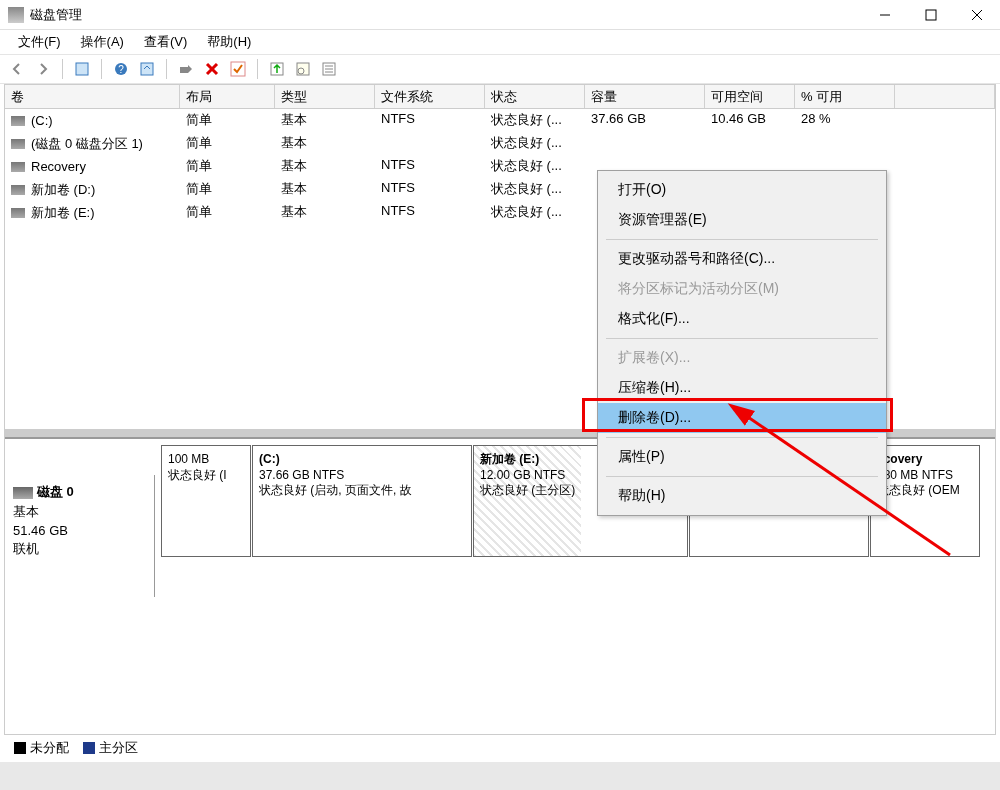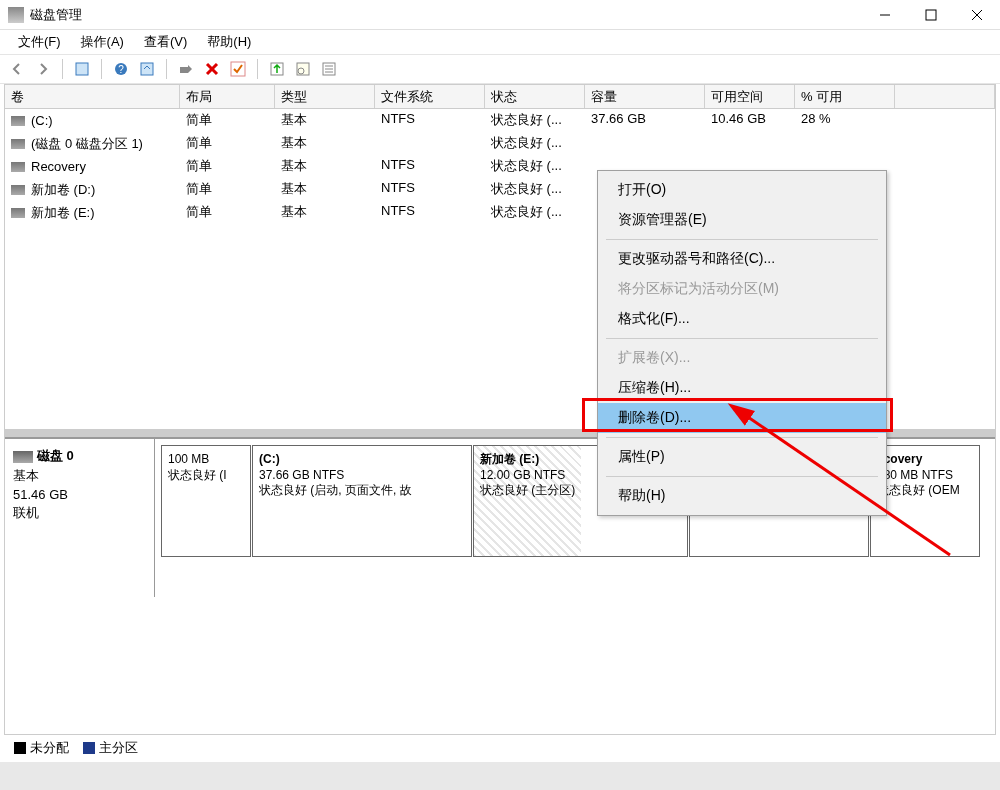--- a/index.html
+++ b/index.html
@@ -41,21 +41,21 @@
 .td.c3 { width: 110px; }
 .td.c4 { width: 100px; }
 .td.c5 { width: 120px; }
 .td.c6 { width: 90px; }
 .td.c7 { width: 100px; }
 .vol-icon { width:14px; height:10px; background:linear-gradient(#777,#aaa); display:inline-block; }
 
 .split { height: 8px; background:#ccc; }
 
 .disk-panel { height:160px; display:flex; background:#fff; border-top:2px solid #999; overflow:hidden; }
-.disk-info { width:150px; border-right:1px solid #999; padding:8px; font-size:13px; }
+.disk-info { width:150px; border-right:1px solid #999; padding:8px; font-size:13px;margin-top:36px; }
 .disk-info .disk-line { margin-bottom:2px; }
 .disk-info .disk-icon { width:20px; height:12px; background:linear-gradient(#666,#aaa); display:inline-block; vertical-align:middle; margin-right:4px;}
 .disk-parts { flex:1; display:flex; padding:6px 6px 40px 6px; gap:1px; }
 .part { border:1px solid #666; display:flex; flex-direction:row; }
 .part .part-strip { height:14px; background:#1e3a8a; }
 .part .part-body { padding:6px; font-size:12px; line-height:1.3; }
 .part.hatched .part-body { background-image: repeating-linear-gradient(45deg, #e5e5e5 0, #e5e5e5 2px, #fff 2px, #fff 6px); }
 
 .legend { height:26px; border-top:1px solid #ccc; display:flex; align-items:center; padding:0 10px; gap:14px; font-size:13px; position:absolute; bottom:30px; left:4px; right:4px; background:#fff;text-align:center; }
 .legend .swatch { width:12px; height:12px; display:inline-block; margin-right:4px; vertical-align:middle; }

